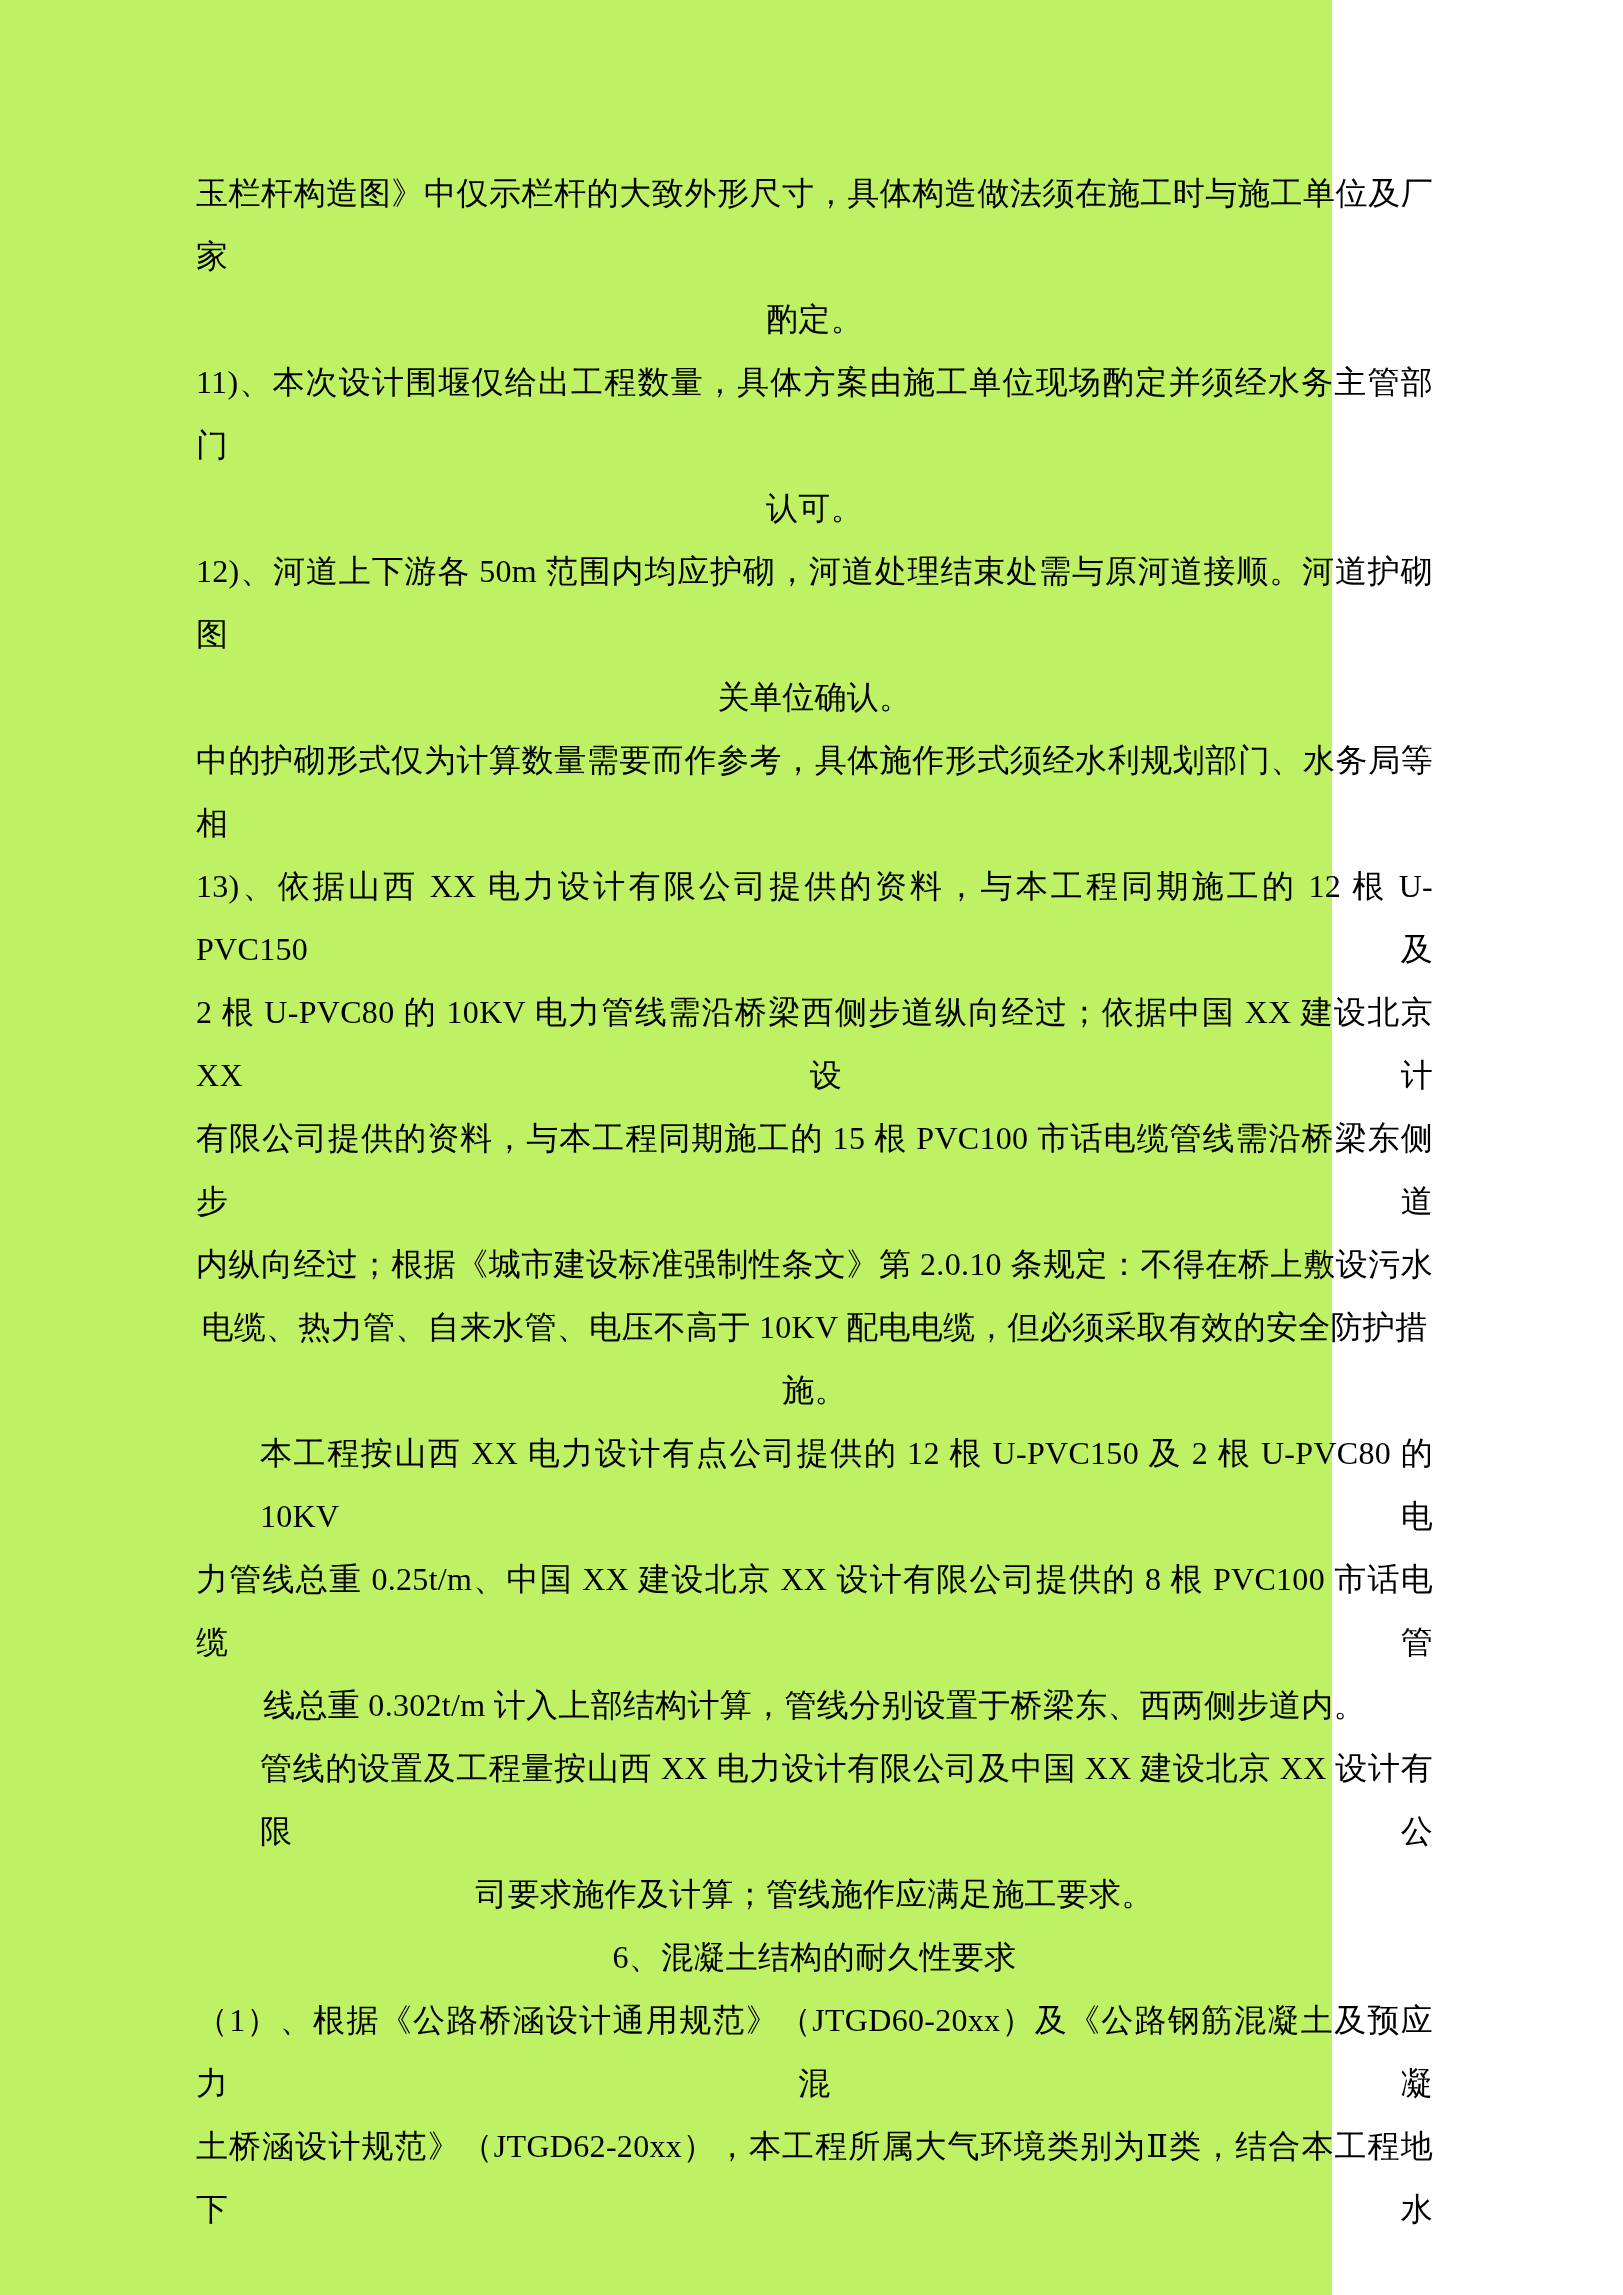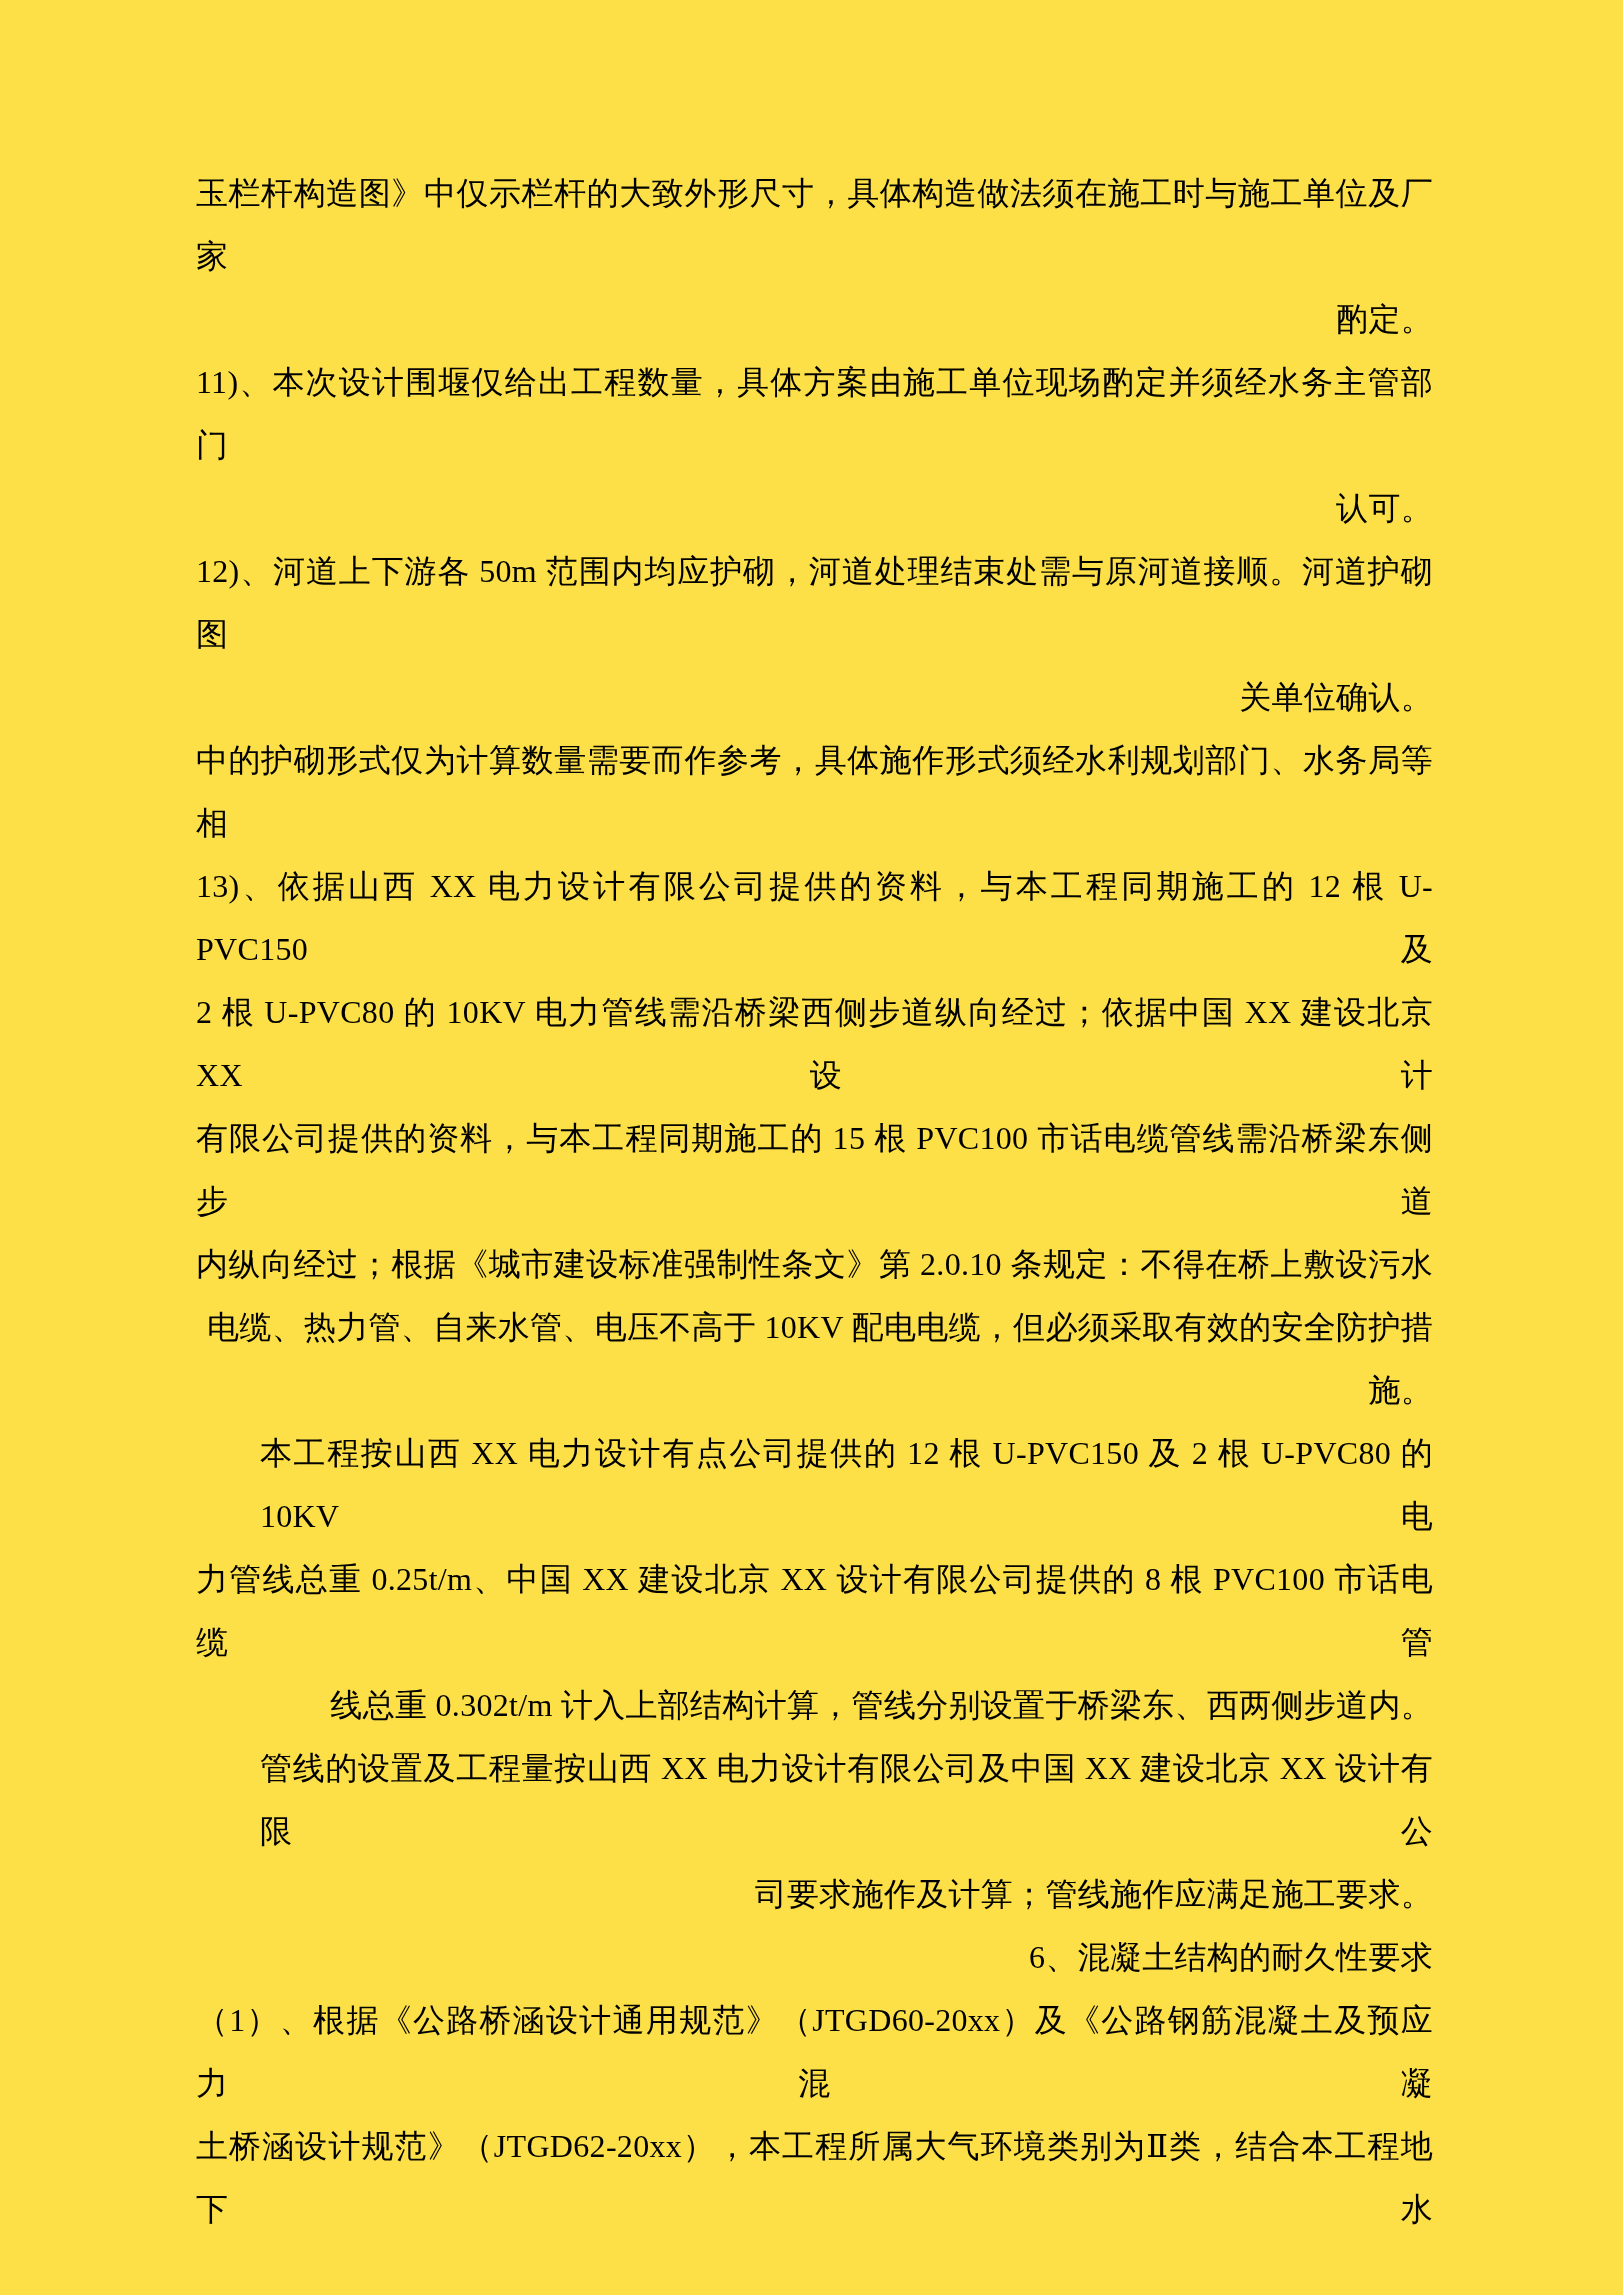--- a/index.html
+++ b/index.html
@@ -11,37 +11,37 @@
     width: 1623px;
     height: 2295px;
     position: relative;
     font-family: "Liberation Serif", "DejaVu Serif", serif;
     color: #000000;
   }
   .page {
     position: absolute;
     top: 0;
     left: 0;
-    width: 1623px;
+    width: 1332px;
     height: 2295px;
-    background: #fde047;
+    background: #bef264;
     box-sizing: border-box;
   }
   .doc-body {
     position: absolute;
     top: 162px;
     left: 196px;
     width: 1237px;
   }
   .line {
     font-size: 32px;
     line-height: 63px;
     white-space: normal;
     letter-spacing: 0.3px;
-    text-align: right;
+    text-align: center;
   }
   .line.j {
     text-align: justify;
     text-align-last: justify;
   }
   .line.ind {
     padding-left: 64px;
   }
 </style>
 </head>

